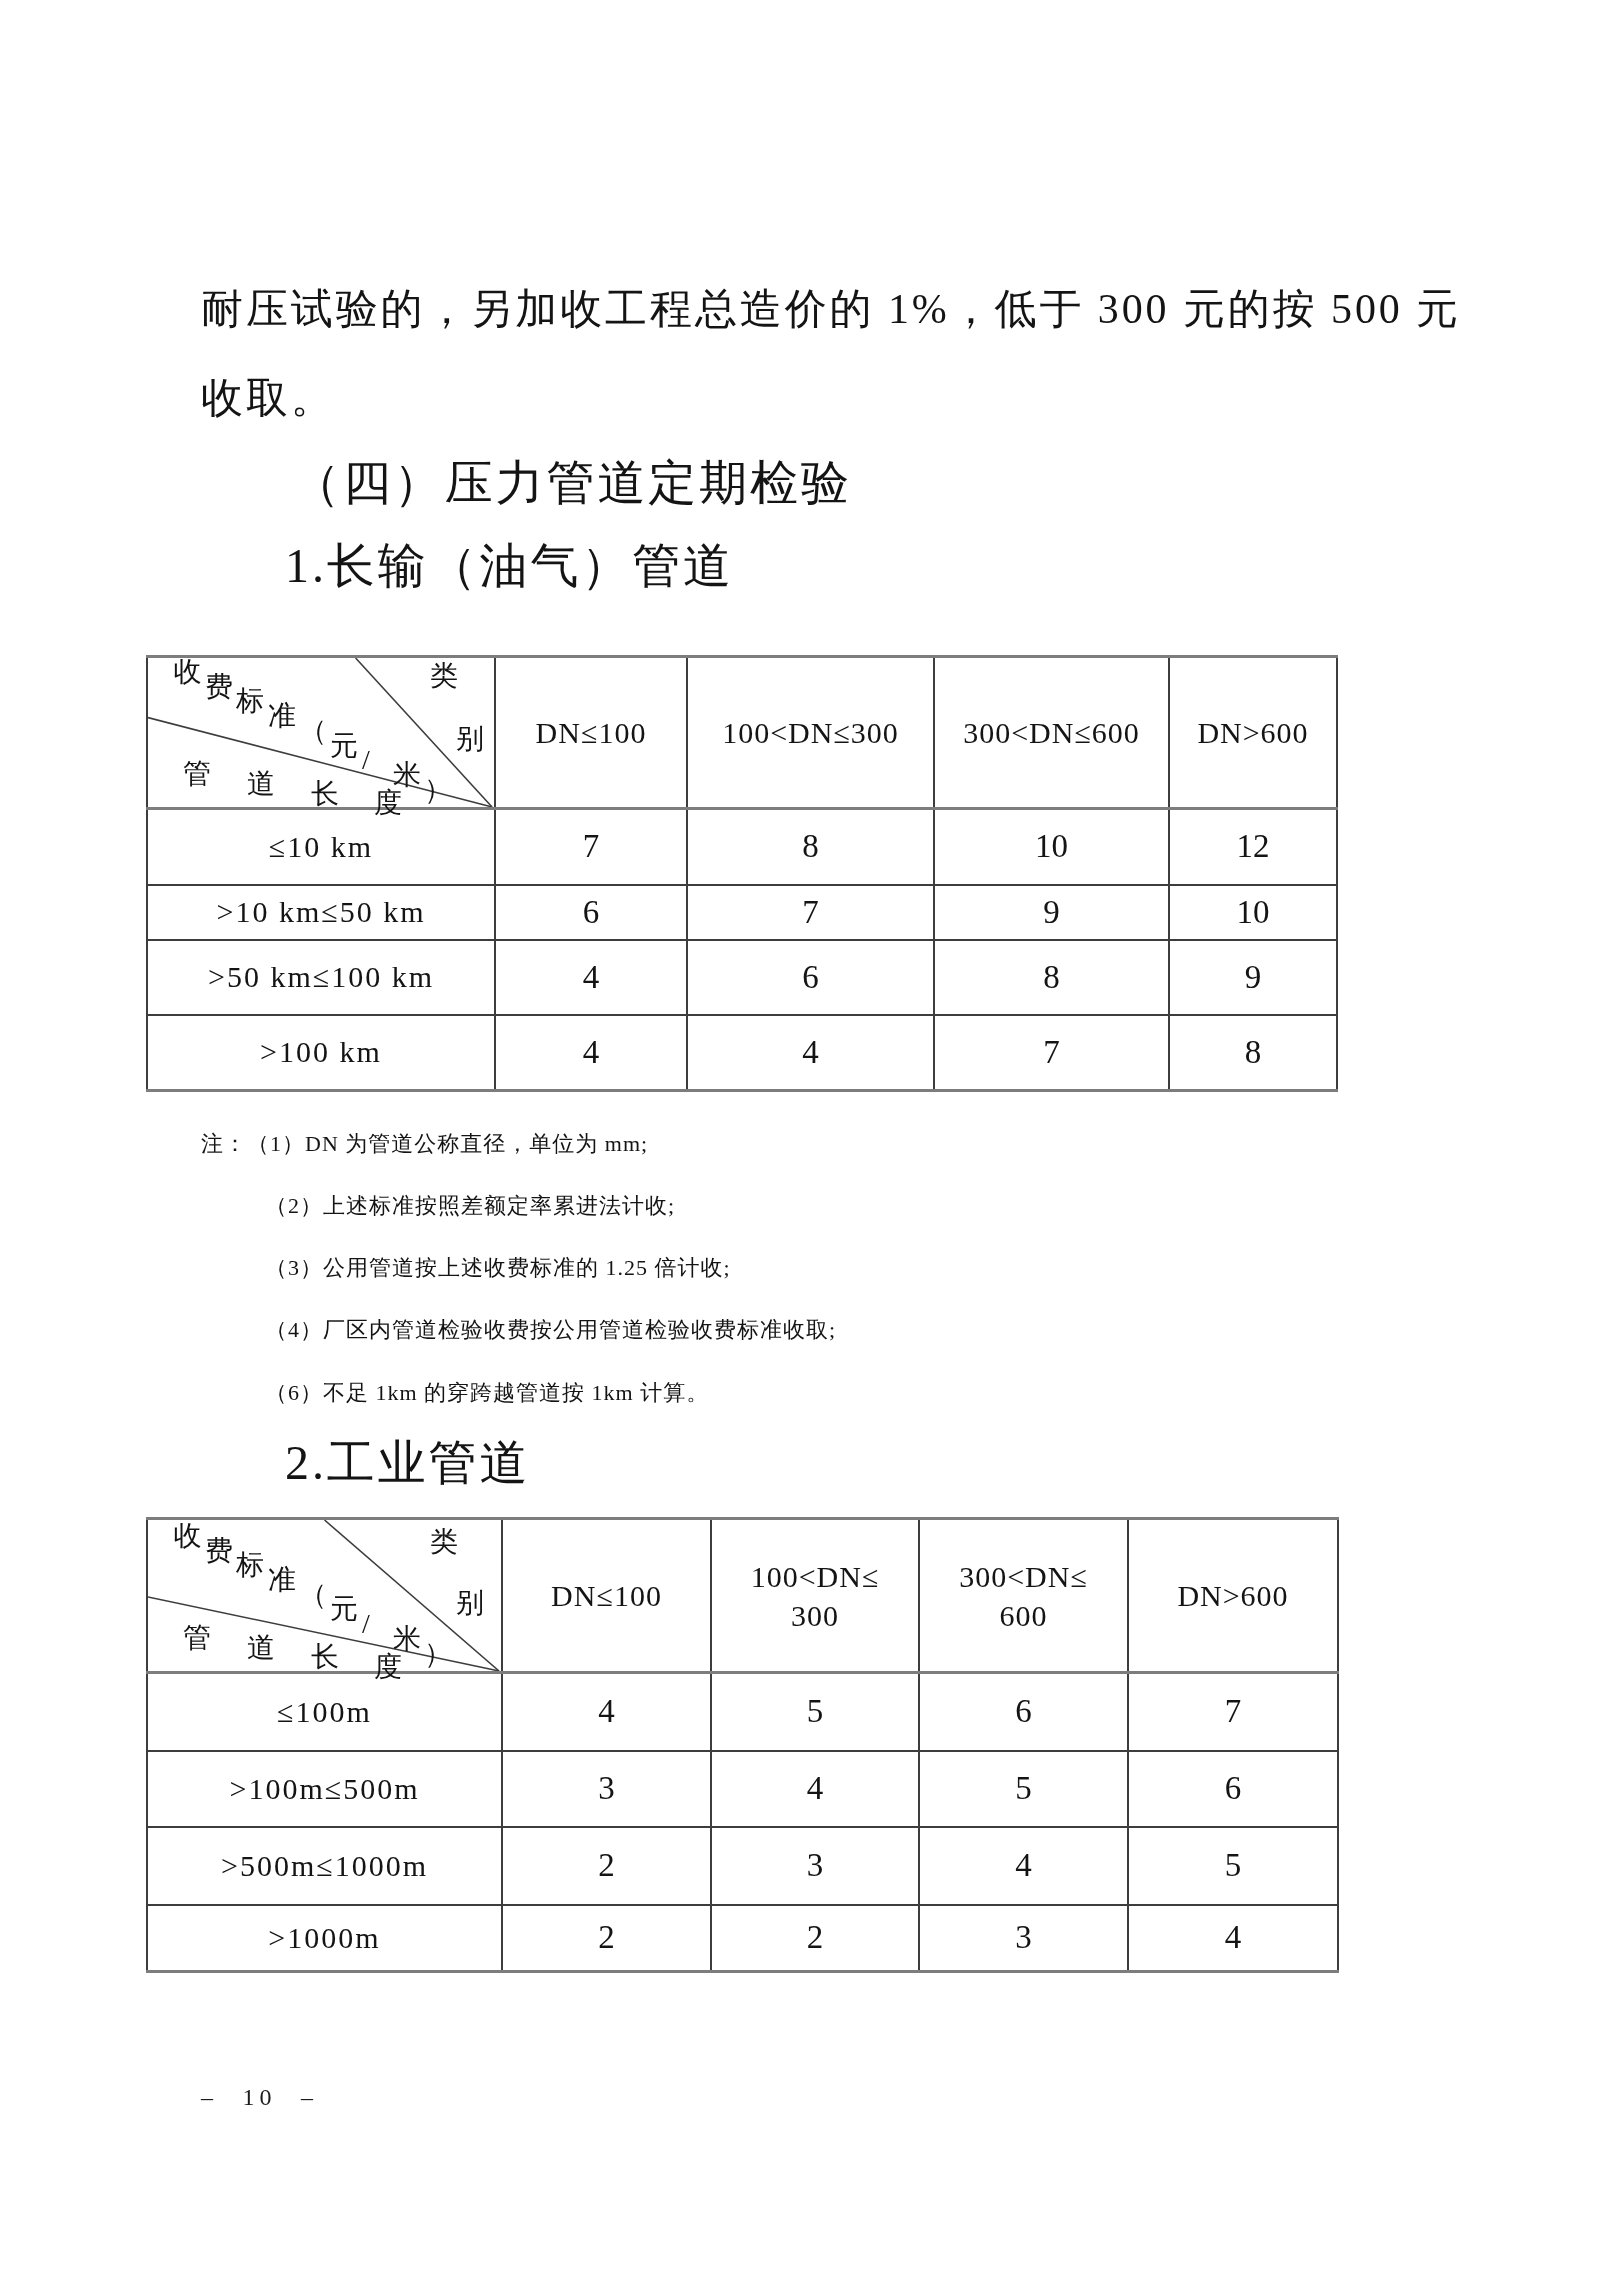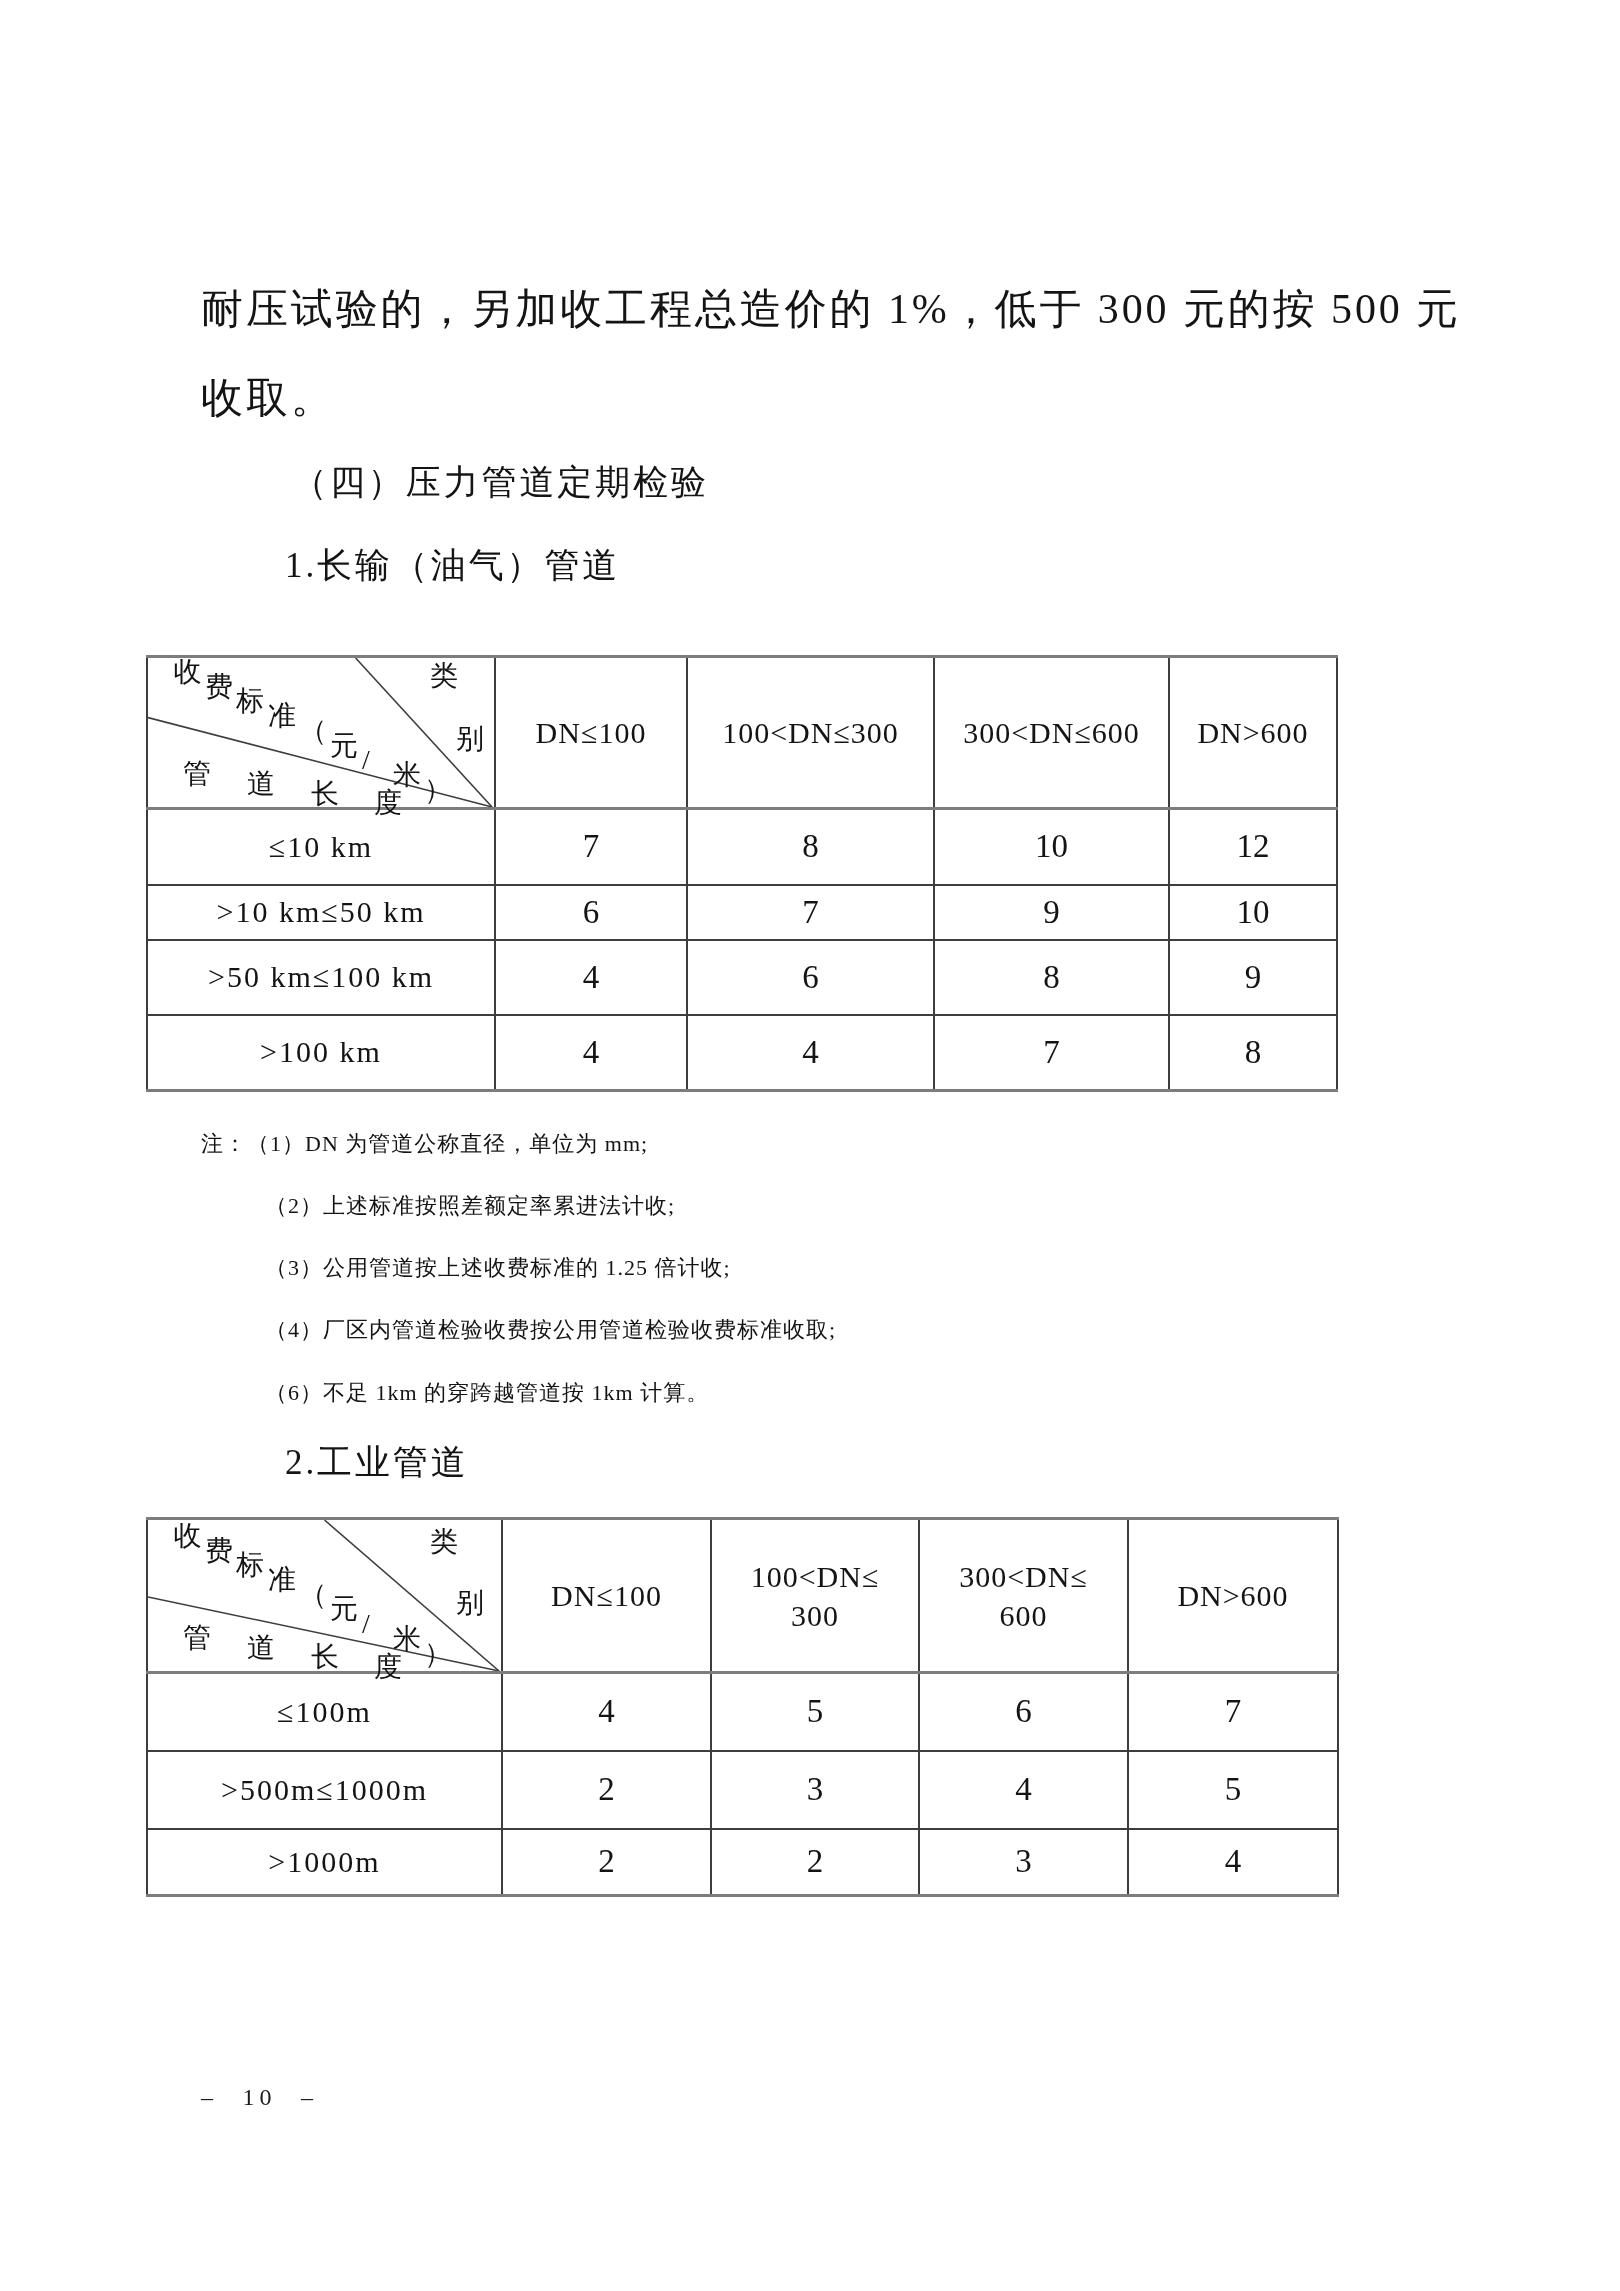--- a/index.html
+++ b/index.html
@@ -18,21 +18,21 @@
   
   .body-line {
     font-size: 42px;
     letter-spacing: 2.9px;
     white-space: nowrap;
     line-height: 51px;
   }
 
   
   .heading {
-    font-size: 35px;
+    font-size: 48px;
     letter-spacing: 2.9px;
     white-space: nowrap;
     line-height: 51px;
   }
 
   
   .doc-table {
     position: absolute;
     border-collapse: collapse;
     table-layout: fixed;
@@ -201,20 +201,27 @@
       </tr>
     </thead>
     <tbody>
       <tr style="height:78px;">
         <td class="row-label">≤100m</td>
         <td class="num-cell">4</td>
         <td class="num-cell">5</td>
         <td class="num-cell">6</td>
         <td class="num-cell">7</td>
       </tr>
+      <tr style="height:76px;">
+        <td class="row-label">&gt;100m≤500m</td>
+        <td class="num-cell">3</td>
+        <td class="num-cell">4</td>
+        <td class="num-cell">5</td>
+        <td class="num-cell">6</td>
+      </tr>
       <tr style="height:78px;">
         <td class="row-label">&gt;500m≤1000m</td>
         <td class="num-cell">2</td>
         <td class="num-cell">3</td>
         <td class="num-cell">4</td>
         <td class="num-cell">5</td>
       </tr>
       <tr style="height:67px;">
         <td class="row-label">&gt;1000m</td>
         <td class="num-cell">2</td>

